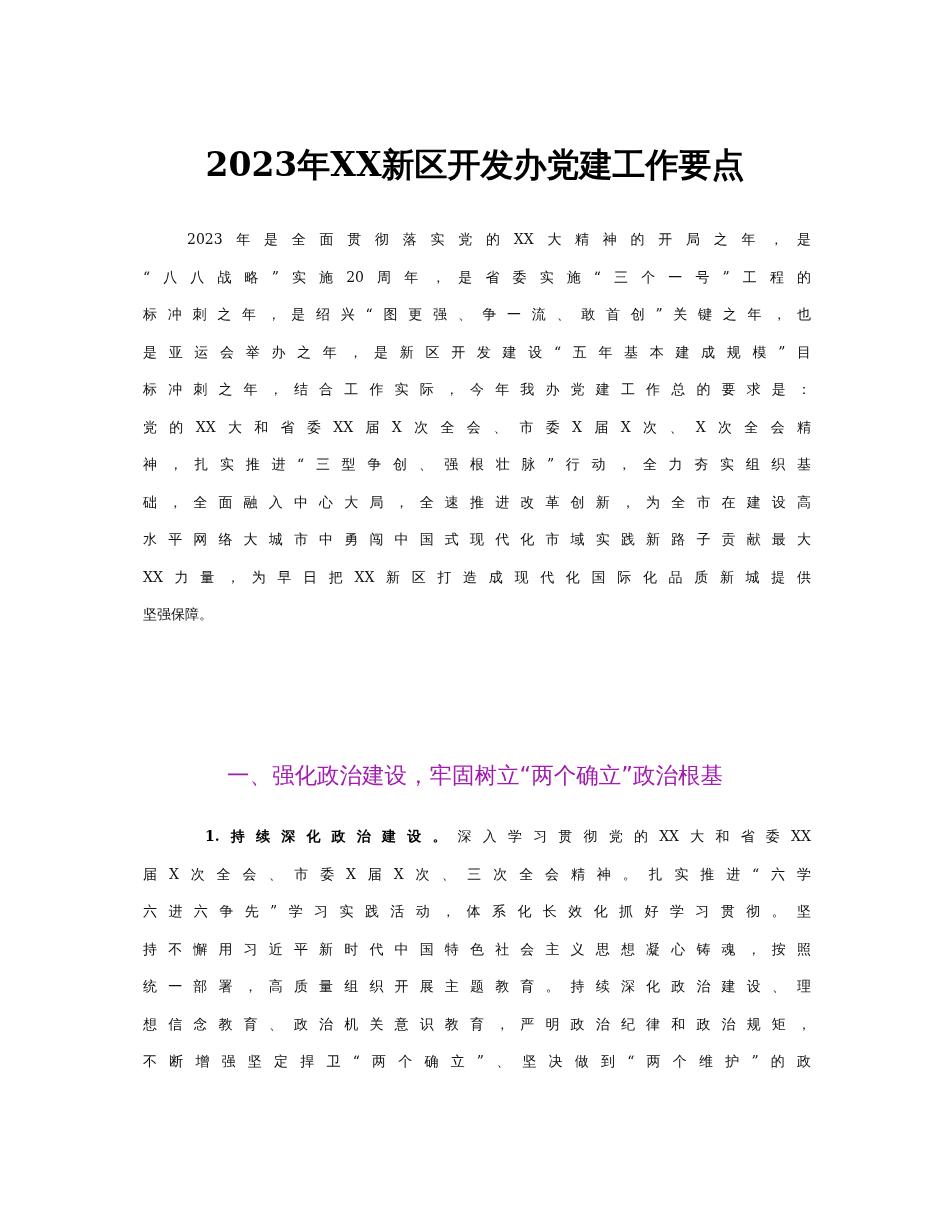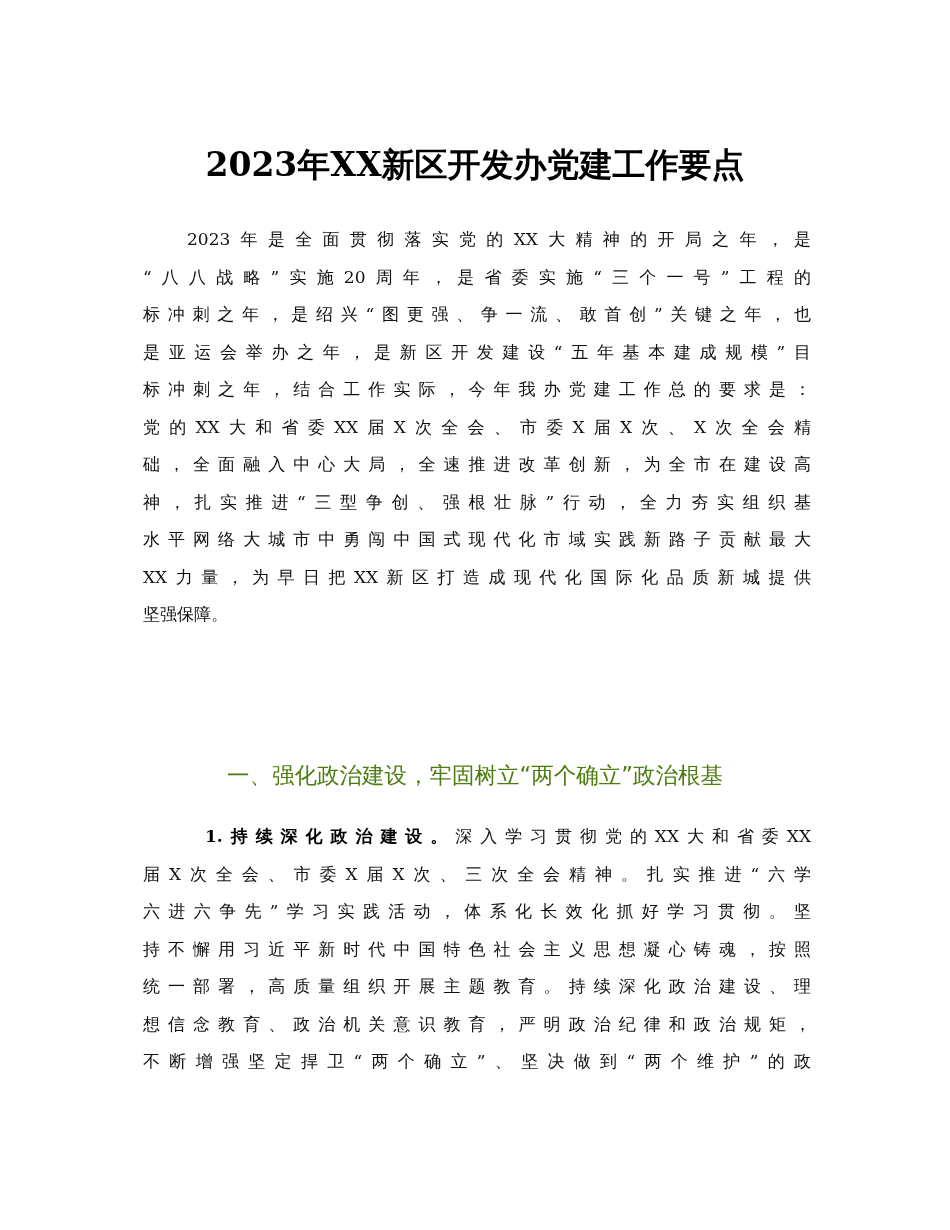--- a/index.html
+++ b/index.html
@@ -9,21 +9,21 @@
     }
     .title {
       position: absolute; left: 0; top: 140px; width: 950px; text-align: center;
       font-family: "DejaVu Serif", "Liberation Serif", serif;
       font-weight: bold; font-size: 33px; line-height: 50px; color: #000000;
       letter-spacing: 0px;
     }
     .body {
       position: absolute; left: 143px; width: 668px;
       font-family: "DejaVu Serif", "Liberation Serif", serif;
-      font-size: 17px; color: #111111;
+      font-size: 14px; color: #111111;
     }
     .line {
       height: 37.5px; line-height: 37.5px; white-space: nowrap;
       text-align: justify; text-align-last: justify;
       overflow: visible;
     }
     .line.last { text-align-last: left; }
     .indent { padding-left: 44px; }
     .heading {
       position: absolute; left: 0; width: 950px; top: 757px; text-align: center;
@@ -39,28 +39,28 @@
 
   <div class="title">2023年XX新区开发办党建工作要点</div>
 
   <div class="body" style="top:221px;">
     <div class="line indent">2023年是全面贯彻落实党的XX大精神的开局之年，是</div>
     <div class="line">“八八战略”实施20周年，是省委实施“三个一号”工程的</div>
     <div class="line">标冲刺之年，是绍兴“图更强、争一流、敢首创”关键之年，也</div>
     <div class="line">是亚运会举办之年，是新区开发建设“五年基本建成规模”目</div>
     <div class="line">标冲刺之年，结合工作实际，今年我办党建工作总的要求是：</div>
     <div class="line">党的XX大和省委XX届X次全会、市委X届X次、X次全会精</div>
+    <div class="line">神，扎实推进“三型争创、强根壮脉”行动，全力夯实组织基</div>
     <div class="line">础，全面融入中心大局，全速推进改革创新，为全市在建设高</div>
-    <div class="line">神，扎实推进“三型争创、强根壮脉”行动，全力夯实组织基</div>
     <div class="line">水平网络大城市中勇闯中国式现代化市域实践新路子贡献最大</div>
     <div class="line">XX力量，为早日把XX新区打造成现代化国际化品质新城提供</div>
     <div class="line last">坚强保障。</div>
   </div>
 
-  <div class="heading" style="color: #4d7c0f;">一、强化政治建设，牢固树立“两个确立”政治根基</div>
+  <div class="heading" style="color: #a21caf;">一、强化政治建设，牢固树立“两个确立”政治根基</div>
 
   <div class="body" style="top:818px;">
     <div class="line indent"><span class="bold-lead">1.持续深化政治建设。</span><span>深入学习贯彻党的XX大和省委XX</span></div>
     <div class="line">届X次全会、市委X届X次、三次全会精神。扎实推进“六学</div>
     <div class="line">六进六争先”学习实践活动，体系化长效化抓好学习贯彻。坚</div>
     <div class="line">持不懈用习近平新时代中国特色社会主义思想凝心铸魂，按照</div>
     <div class="line">统一部署，高质量组织开展主题教育。持续深化政治建设、理</div>
     <div class="line">想信念教育、政治机关意识教育，严明政治纪律和政治规矩，</div>
     <div class="line">不断增强坚定捍卫“两个确立”、坚决做到“两个维护”的政</div>
   </div>

